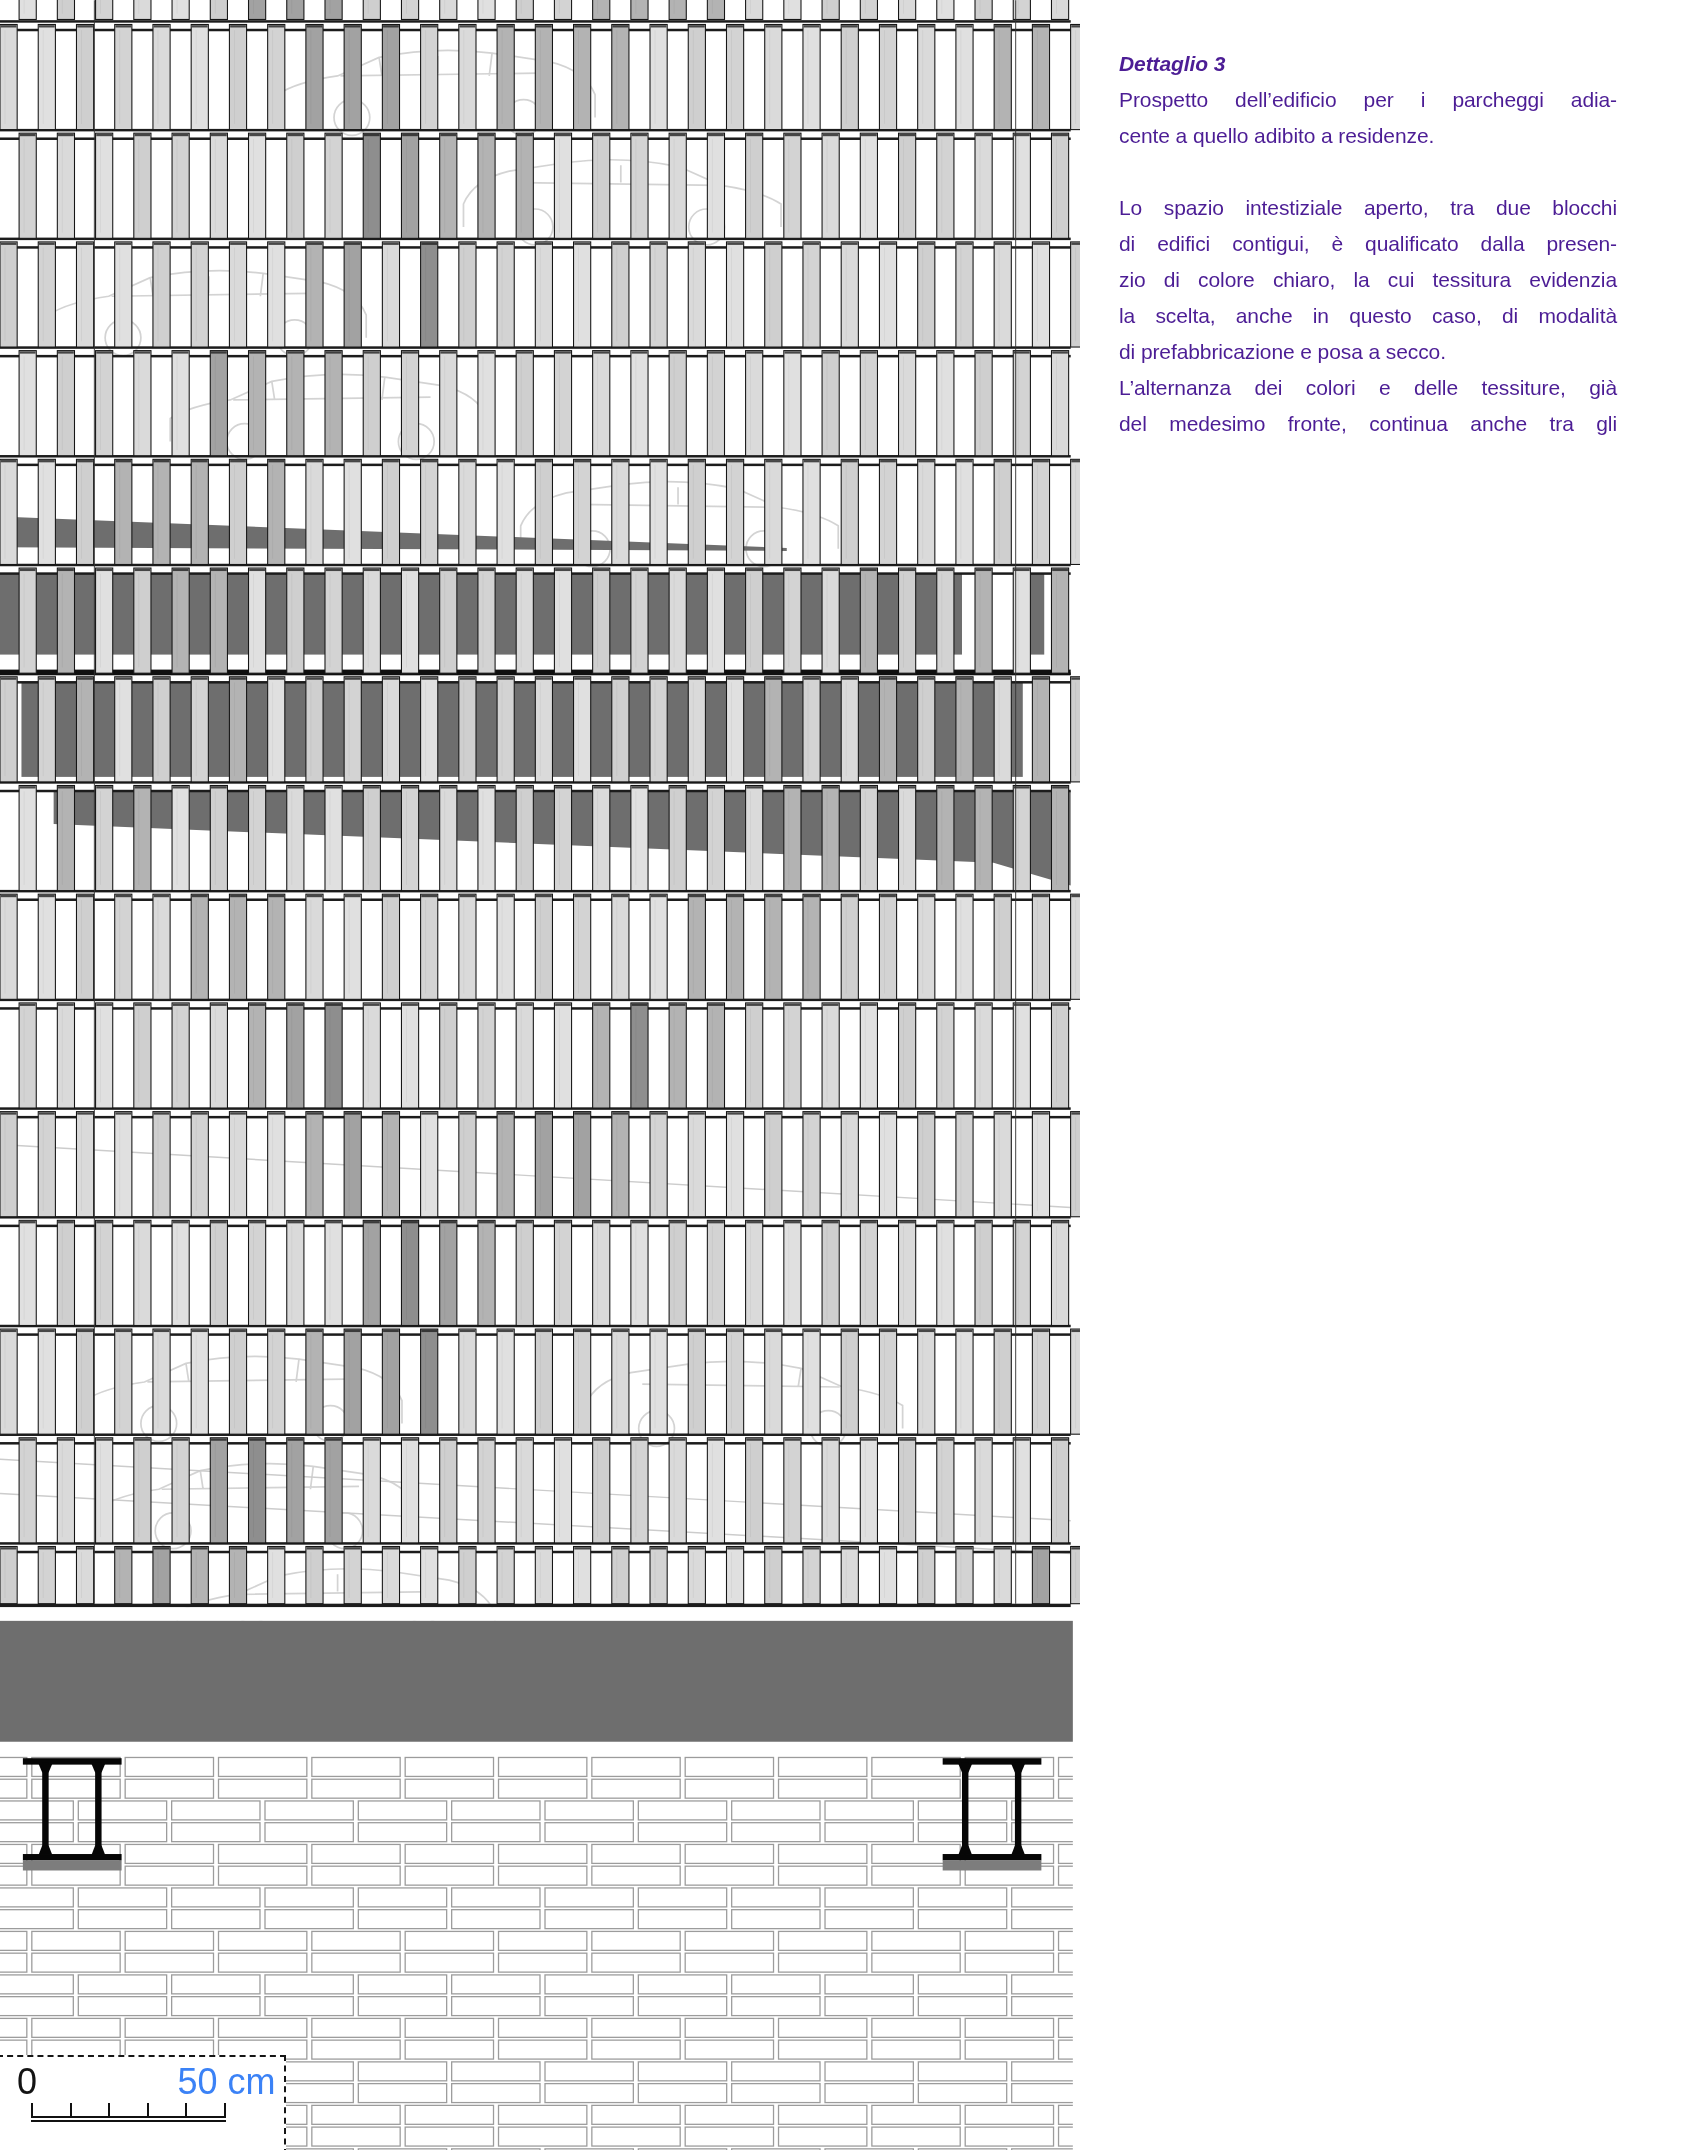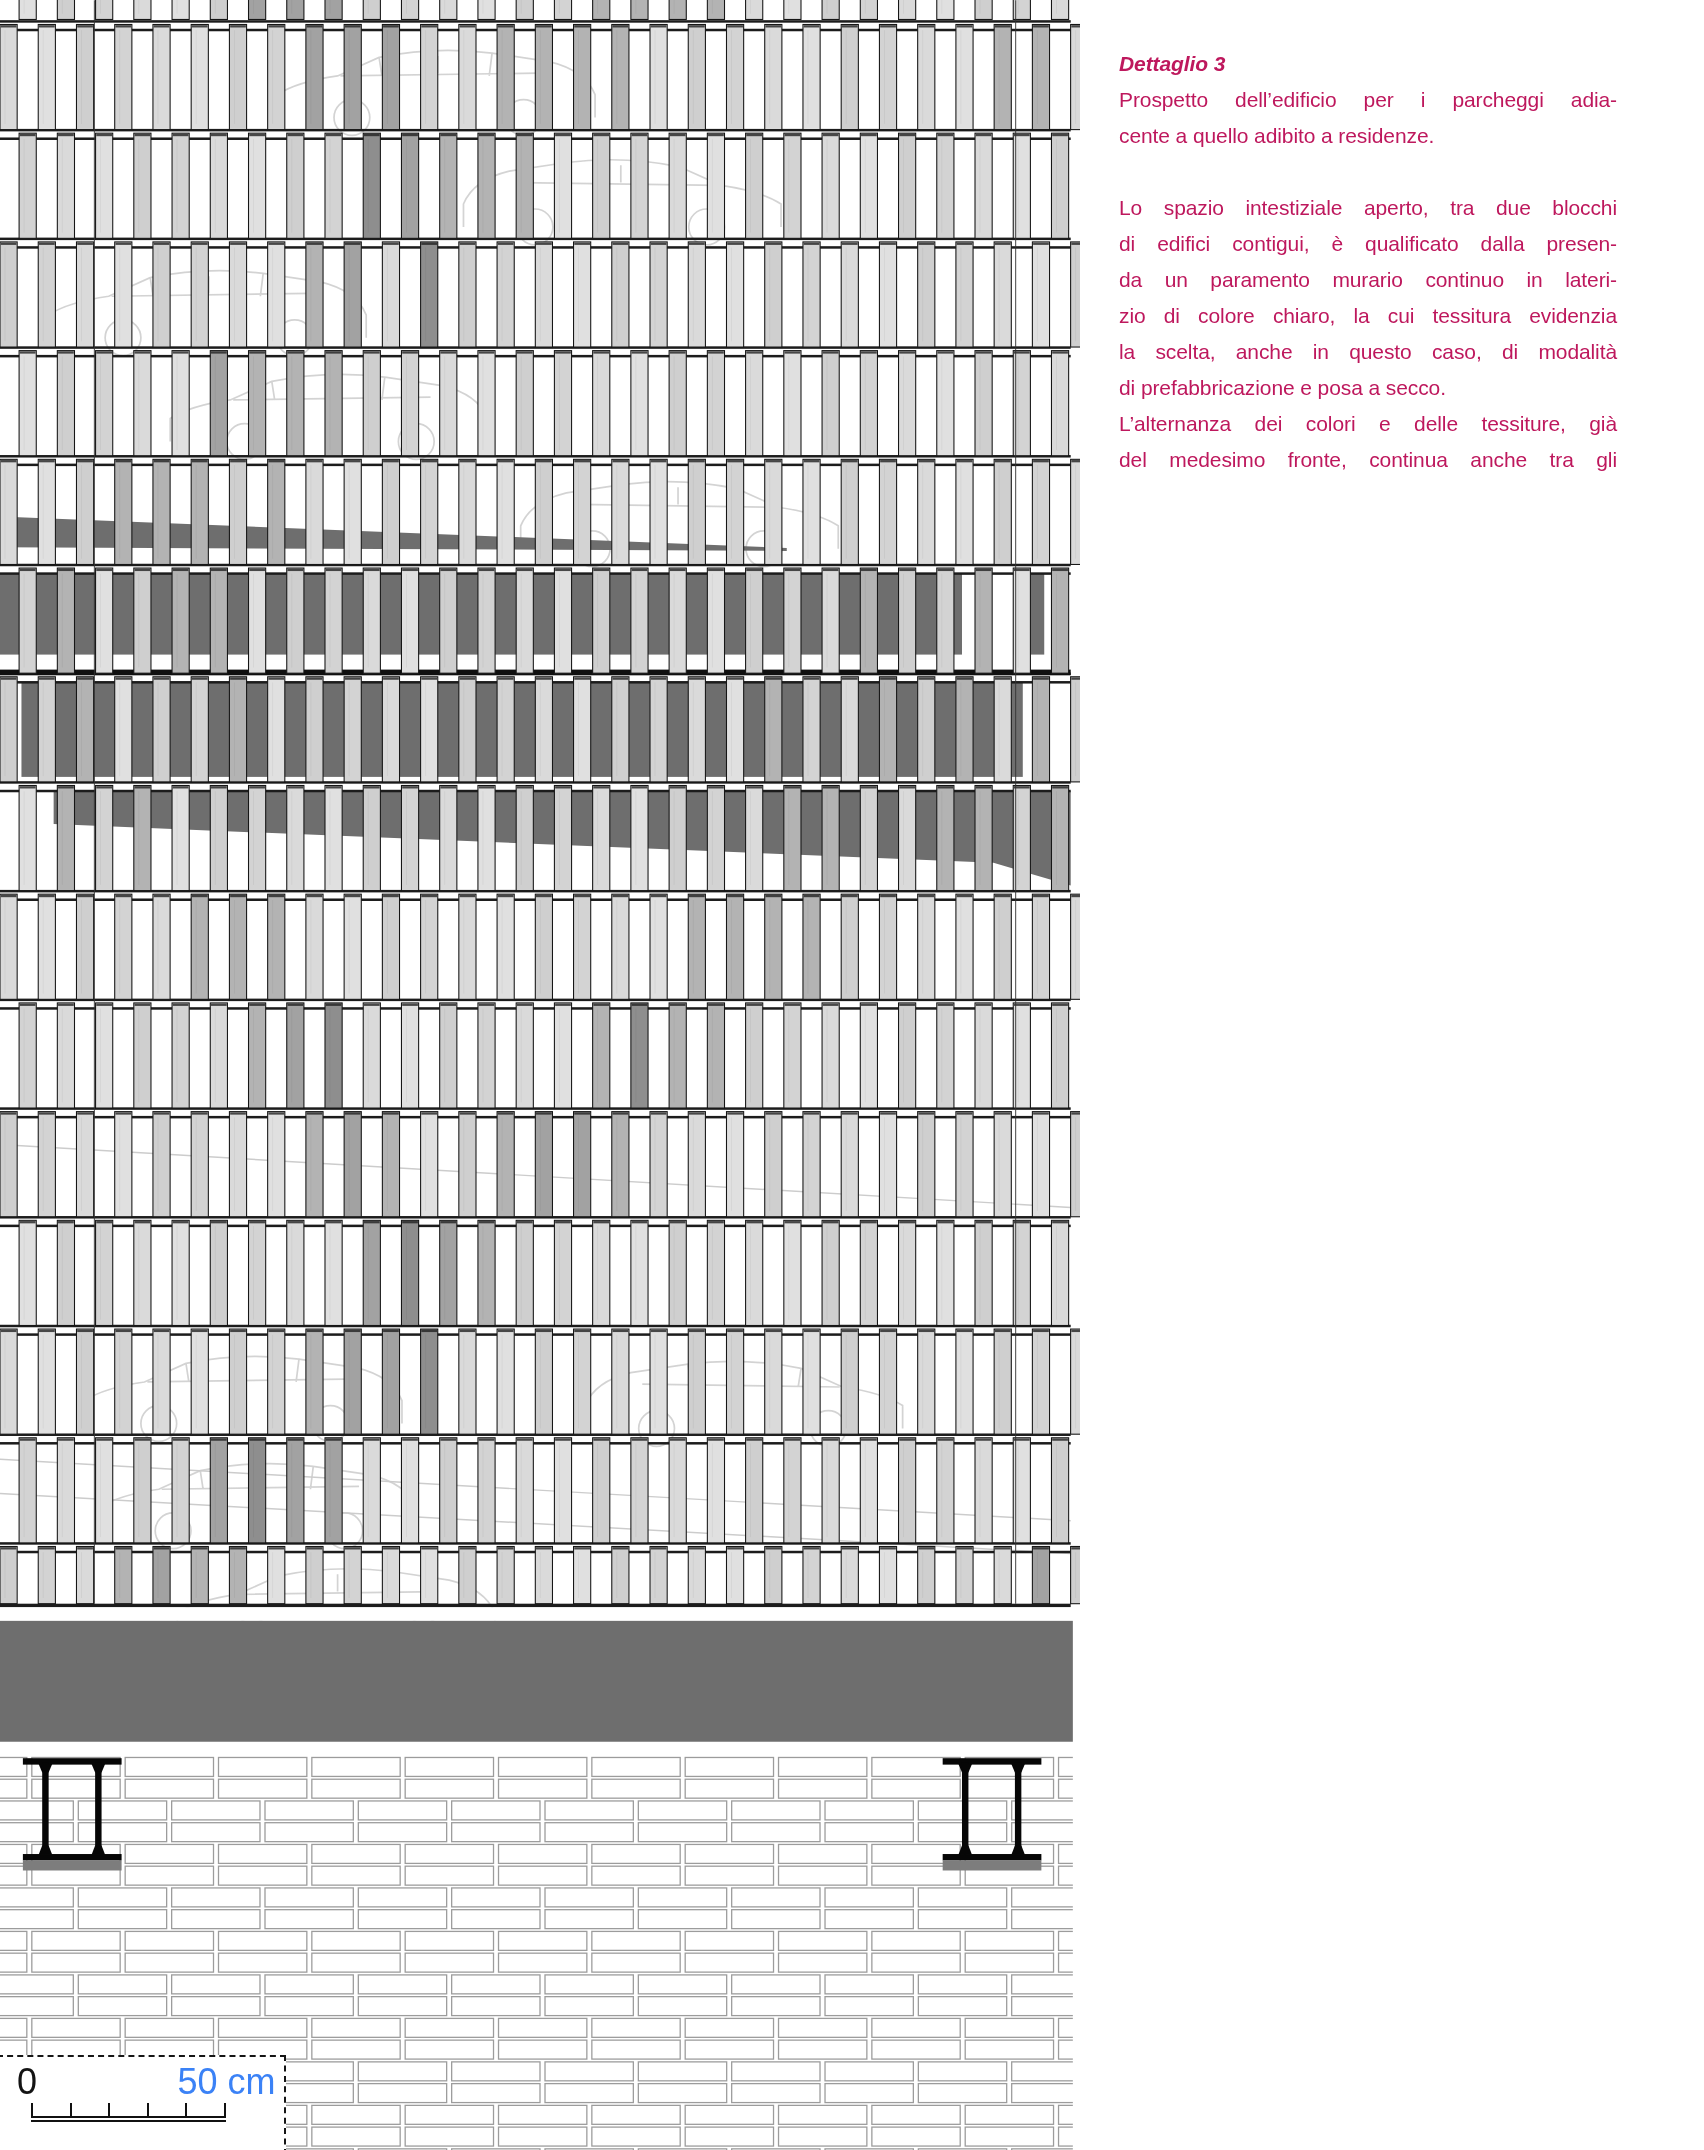--- a/index.html
+++ b/index.html
@@ -1,21 +1,21 @@
 <!DOCTYPE html>
 <html style="font-size:11.4px"><head>
 <meta charset="utf-8">
 <style>
   html,body{margin:0;padding:0;background:#fff;}
   #page{position:relative;width:1704px;height:2151px;background:#fff;overflow:hidden;
         font-family:"Liberation Sans",sans-serif;}
   #facade-wrap{position:absolute;left:0;top:0;width:1080px;height:2151px;}
   #facade-wrap svg{display:block;}
   
-  #caption{position:absolute;left:1119px;top:46px;width:498px;color:#be185d;
+  #caption{position:absolute;left:1119px;top:46px;width:498px;color:#4c1d95;
            font-size:21px;line-height:36px;letter-spacing:-0.1px;}
   .cline{height:36px;overflow:visible;}
   .jl{text-align:justify;text-align-last:justify;}
   .hd{font-weight:bold;font-style:italic;}
   .spacer{height:36px;}
   
   #scalebar{position:absolute;left:-2.9px;top:2055px;width:289px;height:100px;background:#fff;
             border-top:2.1px dashed #151515;border-right:2.1px dashed #151515;box-sizing:border-box;}
   #scale-zero{position:absolute;left:20px;top:7.2px;font-size:36px;color:#131313;line-height:1;}
   #scale-label{position:absolute;right:8.6px;top:7.2px;font-size:36px;color:#3b82f6;line-height:1;}
@@ -1764,21 +1764,20 @@
       </svg>
   </div>
 
   <div id="caption">
       <div class="cline hd">Dettaglio 3</div>
       <div class="cline jl">Prospetto dell’edificio per i parcheggi adia-</div>
       <div class="cline">cente a quello adibito a residenze.</div>
       <div class="spacer"></div>
       <div class="cline jl">Lo spazio intestiziale aperto, tra due blocchi</div>
       <div class="cline jl">di edifici contigui, è qualificato dalla presen-</div>
-      <div class="cline jl">da un paramento murario continuo in lateri-</div>
       <div class="cline jl">zio di colore chiaro, la cui tessitura evidenzia</div>
       <div class="cline jl">la scelta, anche in questo caso, di modalità</div>
       <div class="cline">di prefabbricazione e posa a secco.</div>
       <div class="cline jl">L’alternanza dei colori e delle tessiture, già</div>
       <div class="cline jl">del medesimo fronte, continua anche tra gli</div>
     </div>
 
   <div id="scalebar">
     <span id="scale-zero">0</span>
     <span id="scale-label">50 cm</span>

